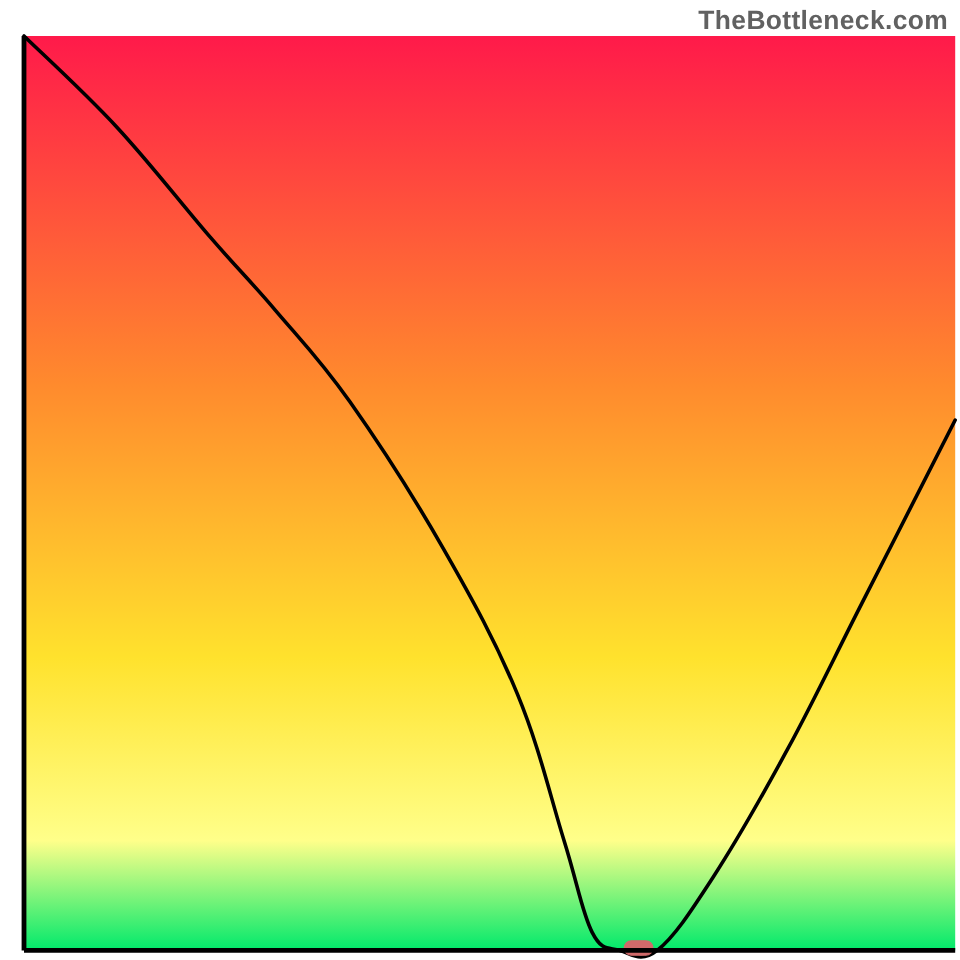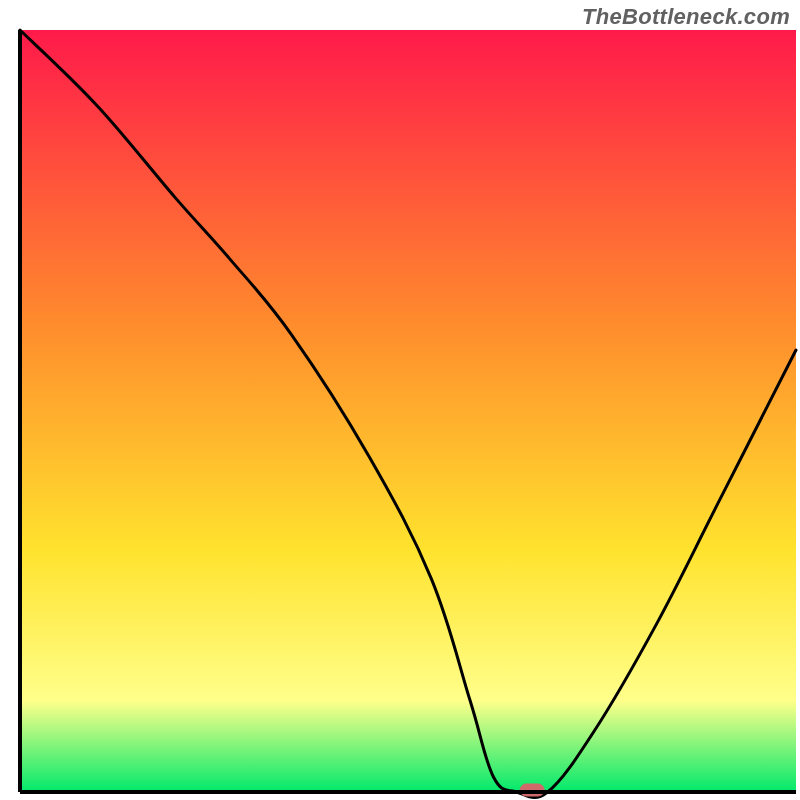--- a/index.html
+++ b/index.html
@@ -8,21 +8,20 @@
     width: 800px;
     height: 800px;
     overflow: hidden;
     background: #ffffff;
     font-family: Arial, Helvetica, sans-serif;
   }
   .frame {
     position: relative;
     width: 800px;
     height: 700px;
-    font-style: italic;
   }
   .watermark {
     position: absolute;
     top: 4px;
     right: 10px;
     font-size: 22px;
     font-weight: 600;
     color: #616161;
     letter-spacing: 0.3px;
   }

